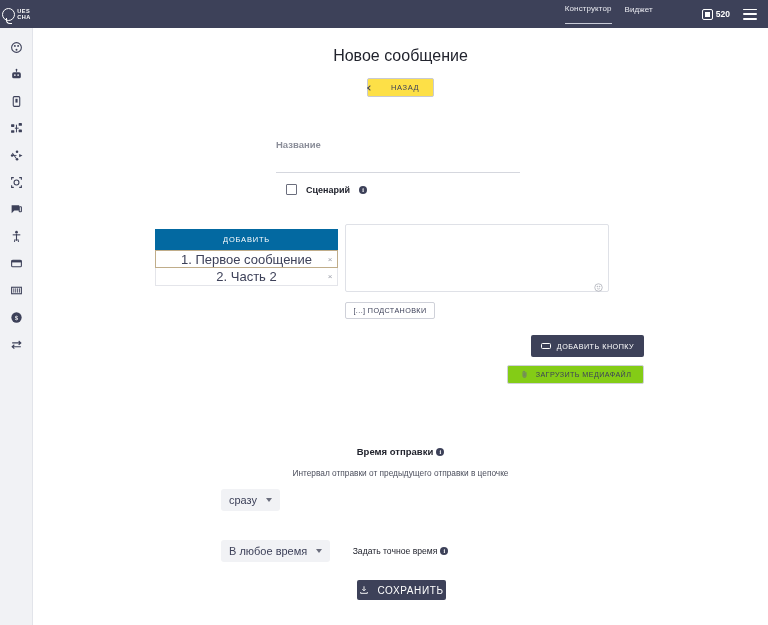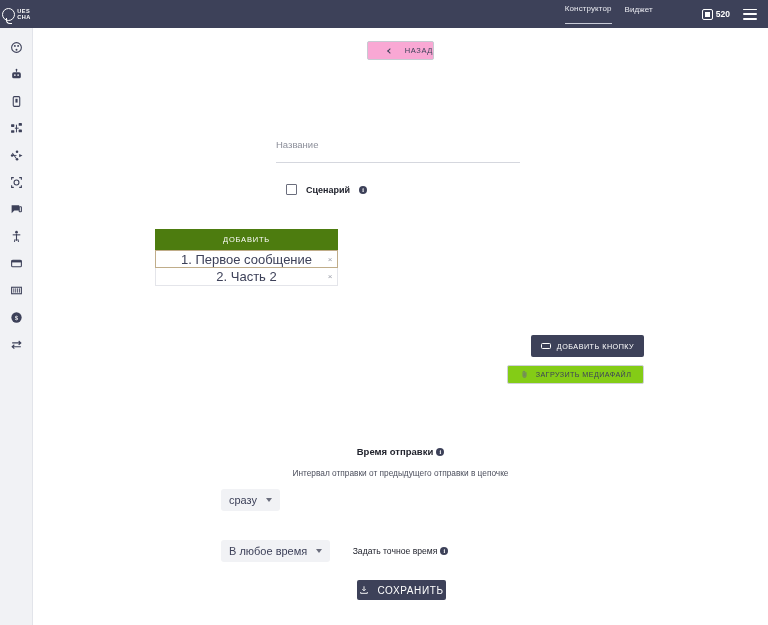--- a/index.html
+++ b/index.html
@@ -126,24 +126,24 @@
     color: #22242e;
     margin-top: 19px;
     font-weight: normal;
   }
   .center-row { display: flex; justify-content: center; }
 
   .btn-back {
     margin-top: 13px;
     width: 67px; height: 19px;
     border: 1px solid #c8cad2;
-    background: #f9a8d4;
+    background: #fde047;
     border-radius: 2px;
-    display: flex; align-items: center; justify-content: flex-end;
-    gap: 13px;
+    display: flex; align-items: center; justify-content: flex-start;
+    gap: 19px;
     cursor: pointer;
   }
   .btn-back .lbl {
     font-size: 7.5px; letter-spacing: 0.6px; color: #3d4159;
   }
   .chev-left {
     width: 4px; height: 4px;
     border-left: 1.2px solid #3d4159;
     border-bottom: 1.2px solid #3d4159;
     transform: rotate(45deg);
@@ -153,23 +153,24 @@
     position: absolute; left: 243px; top: 106px;
     width: 244px;
   }
   .name-input {
     width: 100%;
     border: none;
     border-bottom: 1px solid #d5d7de;
     outline: none;
     font-size: 9.5px;
     color: #22242e;
-    padding: 0 0 12px 0;
+    padding: 0 0 22px 0;
     background: transparent;
     font-family: "Liberation Sans", sans-serif;
+    font-weight: bold;
   }
   .name-input::placeholder { color: #8b8e99; }
 
   .scenario-row {
     position: absolute; left: 253px; top: 156px;
     display: flex; align-items: center; gap: 9px;
   }
   .checkbox {
     width: 11px; height: 11px;
     border: 1.3px solid #6b6e7d;
@@ -194,21 +195,21 @@
     display: inline-block;
   }
 
   
   .msg-list {
     position: absolute; left: 122px; top: 201px;
     width: 183px;
   }
   .btn-add {
     width: 183px; height: 21px;
-    background: #4d7c0f;
+    background: #0369a1;
     color: #ffffff;
     font-size: 7.5px; letter-spacing: 0.8px;
     display: flex; align-items: center; justify-content: center;
     cursor: pointer;
   }
   .msg-item {
     width: 183px; height: 18px;
     background: #ffffff;
     border: 1px solid #e4e5ea;
     border-top: none;
@@ -503,20 +504,21 @@
         <path d="M4 9h15M16 5.5 20 9l-4 3.5"></path>
         <path d="M20 16H5M8 12.5 4 16l4 3.5"></path>
       </svg>
     </span>
   </div>
 
 </div>
 
 <div class="main">
 
+  <div class="page-title">Новое сообщение</div>
 
   <div class="center-row">
     <div class="btn-back">
       <span class="chev-left"></span>
       <span class="lbl">НАЗАД</span>
     </div>
   </div>
 
   <div class="name-field">
     <input class="name-input" type="text" placeholder="Название" style="">
@@ -535,20 +537,34 @@
       <span class="txt">1. Первое сообщение</span>
       <span class="x">×</span>
     </div>
 
     <div class="msg-item">
       <span class="txt">2. Часть 2</span>
       <span class="x">×</span>
     </div>
   </div>
 
+  <div class="compose">
+    <div class="textarea-box">
+      <textarea placeholder="" style=""></textarea>
+      <span class="emoji-btn">
+        <svg width="9" height="9" viewBox="0 0 24 24" fill="none" stroke="#a9acb6" stroke-width="2">
+          <circle cx="12" cy="12" r="10"></circle>
+          <path d="M8 14s1.6 2 4 2 4-2 4-2"></path>
+          <circle cx="9" cy="9.5" r="1" fill="#a9acb6"></circle>
+          <circle cx="15" cy="9.5" r="1" fill="#a9acb6"></circle>
+        </svg>
+      </span>
+    </div>
+    <div class="btn-subst">[...] ПОДСТАНОВКИ</div>
+  </div>
 
   <div class="btn-addbutton">
     <span class="rect-icon"></span>
     <span class="lbl">ДОБАВИТЬ КНОПКУ</span>
   </div>
 
   <div class="btn-media">
     <span>
       <svg width="9" height="11" viewBox="0 0 24 24" fill="none" stroke="#6b6e7d" stroke-width="2">
         <path d="M16 6v10a4 4 0 0 1-8 0V6a2.6 2.6 0 0 1 5.2 0v9.5a1.2 1.2 0 0 1-2.4 0V7"></path>

